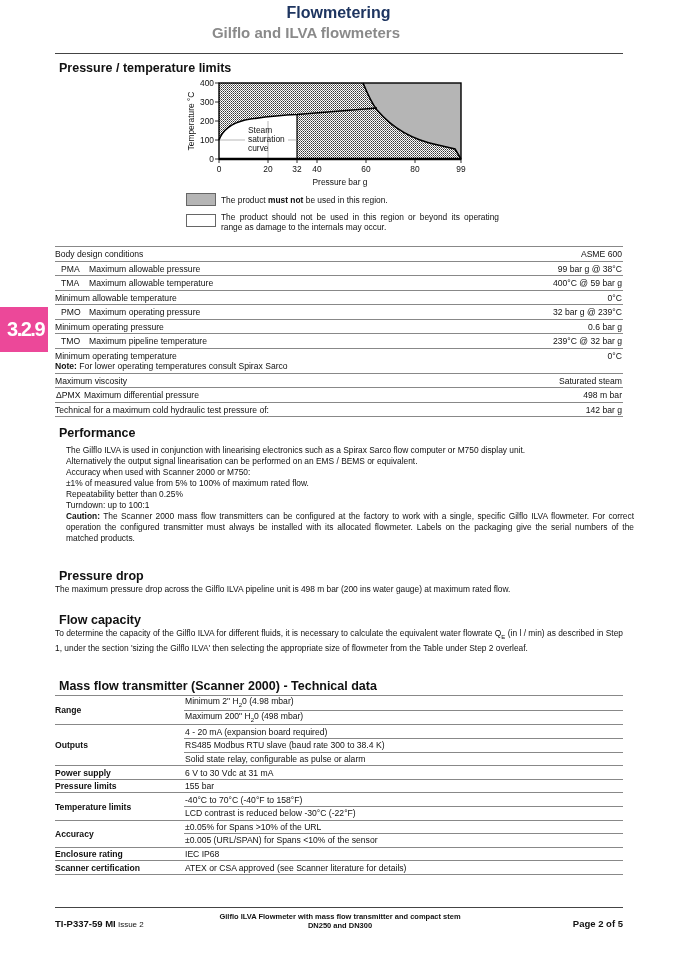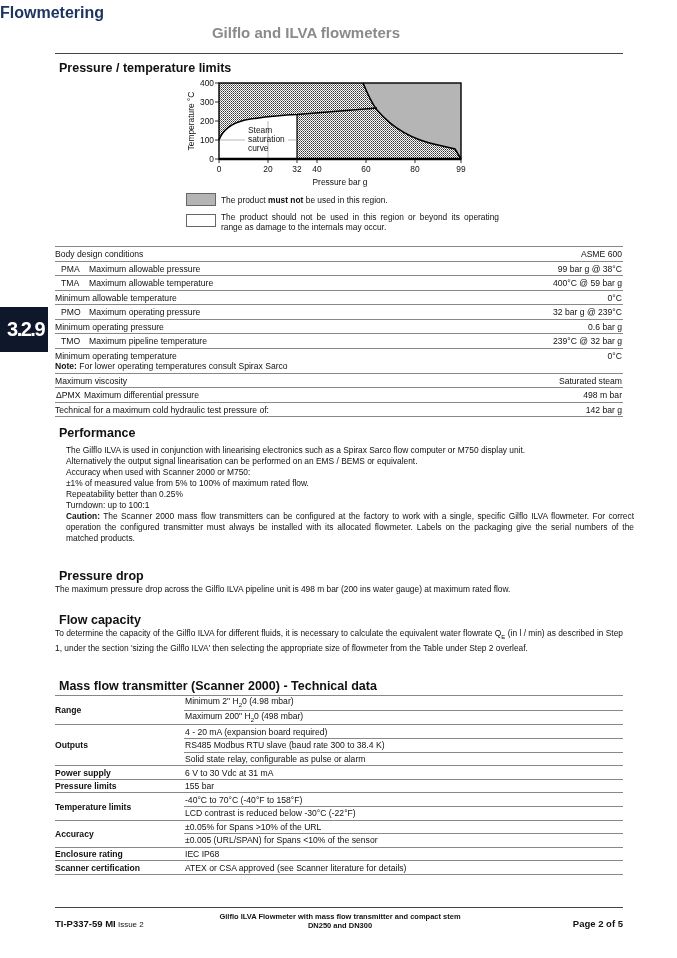--- a/index.html
+++ b/index.html
@@ -1,23 +1,23 @@
 <!DOCTYPE html>
 <html><head>
 <meta charset="utf-8">
 <style>
   * { margin:0; padding:0; box-sizing:border-box; }
   html, body { width:677px; height:958px; background:#fff; overflow:hidden; }
   body { position:relative; font-family:"Liberation Sans", sans-serif; color:#111; }
   .abs { position:absolute; }
-  .hdr-title { left:0; width:677px; top:4px; font-size:16px; font-weight:bold; color:#1e3560; }
+  .hdr-title { left:0; width:677px; top:4px; text-align:center; font-size:16px; font-weight:bold; color:#1e3560; }
   .hdr-sub { left:0; width:612px; top:24px; text-align:center; font-size:15px; font-weight:bold; color:#8a8a8a; }
   .hdr-rule { left:55px; width:568px; top:53px; height:1px; background:#444; }
   .sec-h { left:59px; font-size:12.5px; font-weight:bold; color:#111; }
-  .side-tab { left:0; top:307px; width:48px; height:45px; background:#0f172a; color:#fff; font-size:20px; font-weight:bold; text-align:right; padding-right:4px; line-height:45px; letter-spacing:-1.5px; font-family:"Liberation Sans Narrow","Liberation Sans", sans-serif; transform-origin:left; }
+  .side-tab { left:0; top:307px; width:48px; height:45px; background:#ec4899; color:#fff; font-size:20px; font-weight:bold; text-align:right; padding-right:4px; line-height:45px; letter-spacing:-1.5px; font-family:"Liberation Sans Narrow","Liberation Sans", sans-serif; transform-origin:left; }
   
   .spec { left:55px; width:568px; top:246px; font-size:8.6px; }
   .spec-row { position:relative; border-top:1px solid #888; padding:2px 1px 1px 0; min-height:13.5px; line-height:10.5px; }
   .spec-row.last { border-bottom:1px solid #888; }
   .spec-row .lbl { display:block; padding-right:60px; }
   .spec-row .lbl.ind { padding-left:6px; }
   .spec-row .val { position:absolute; right:1px; top:2px; }
   .spec-row .code { display:inline-block; width:28px; }
   .body-text { left:55px; width:568px; font-size:8.4px; line-height:11px; text-align:justify; }
   .body-text p { margin:0; }

